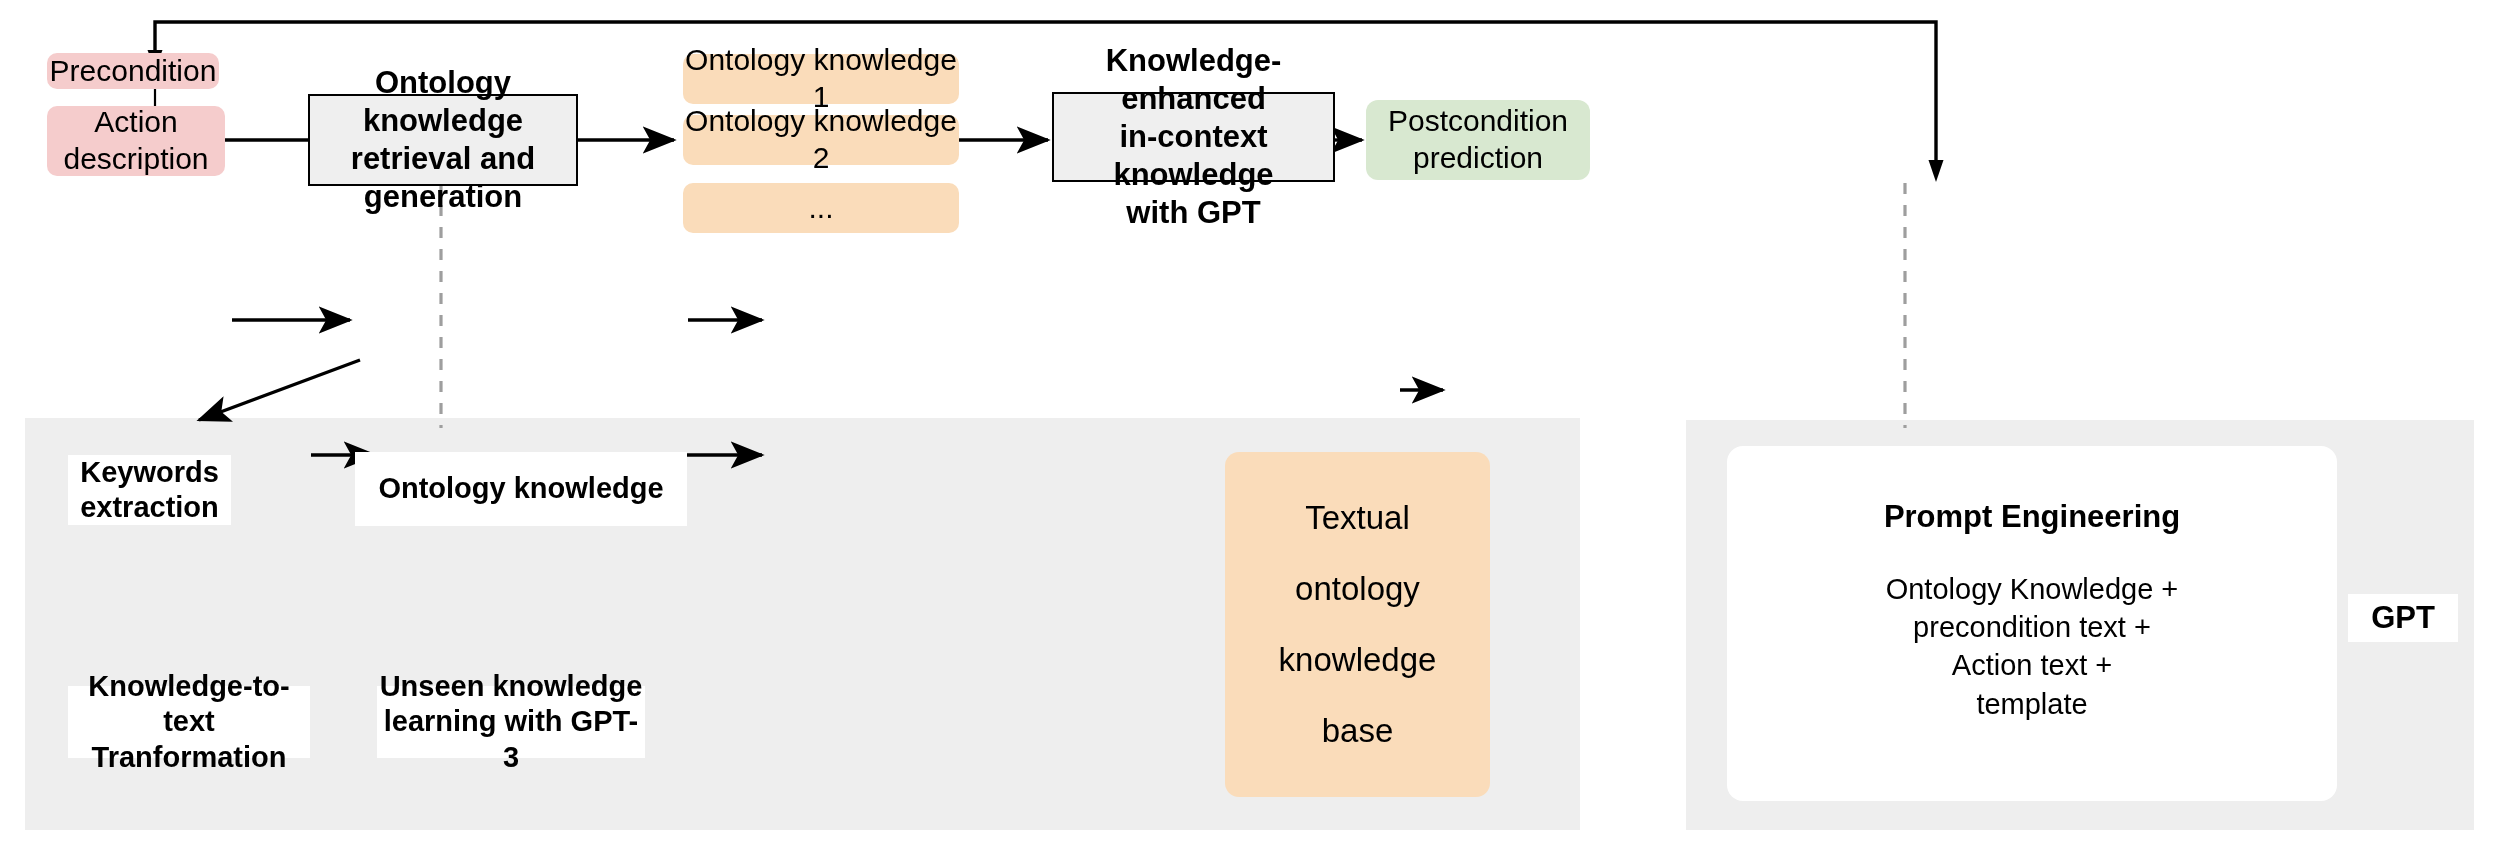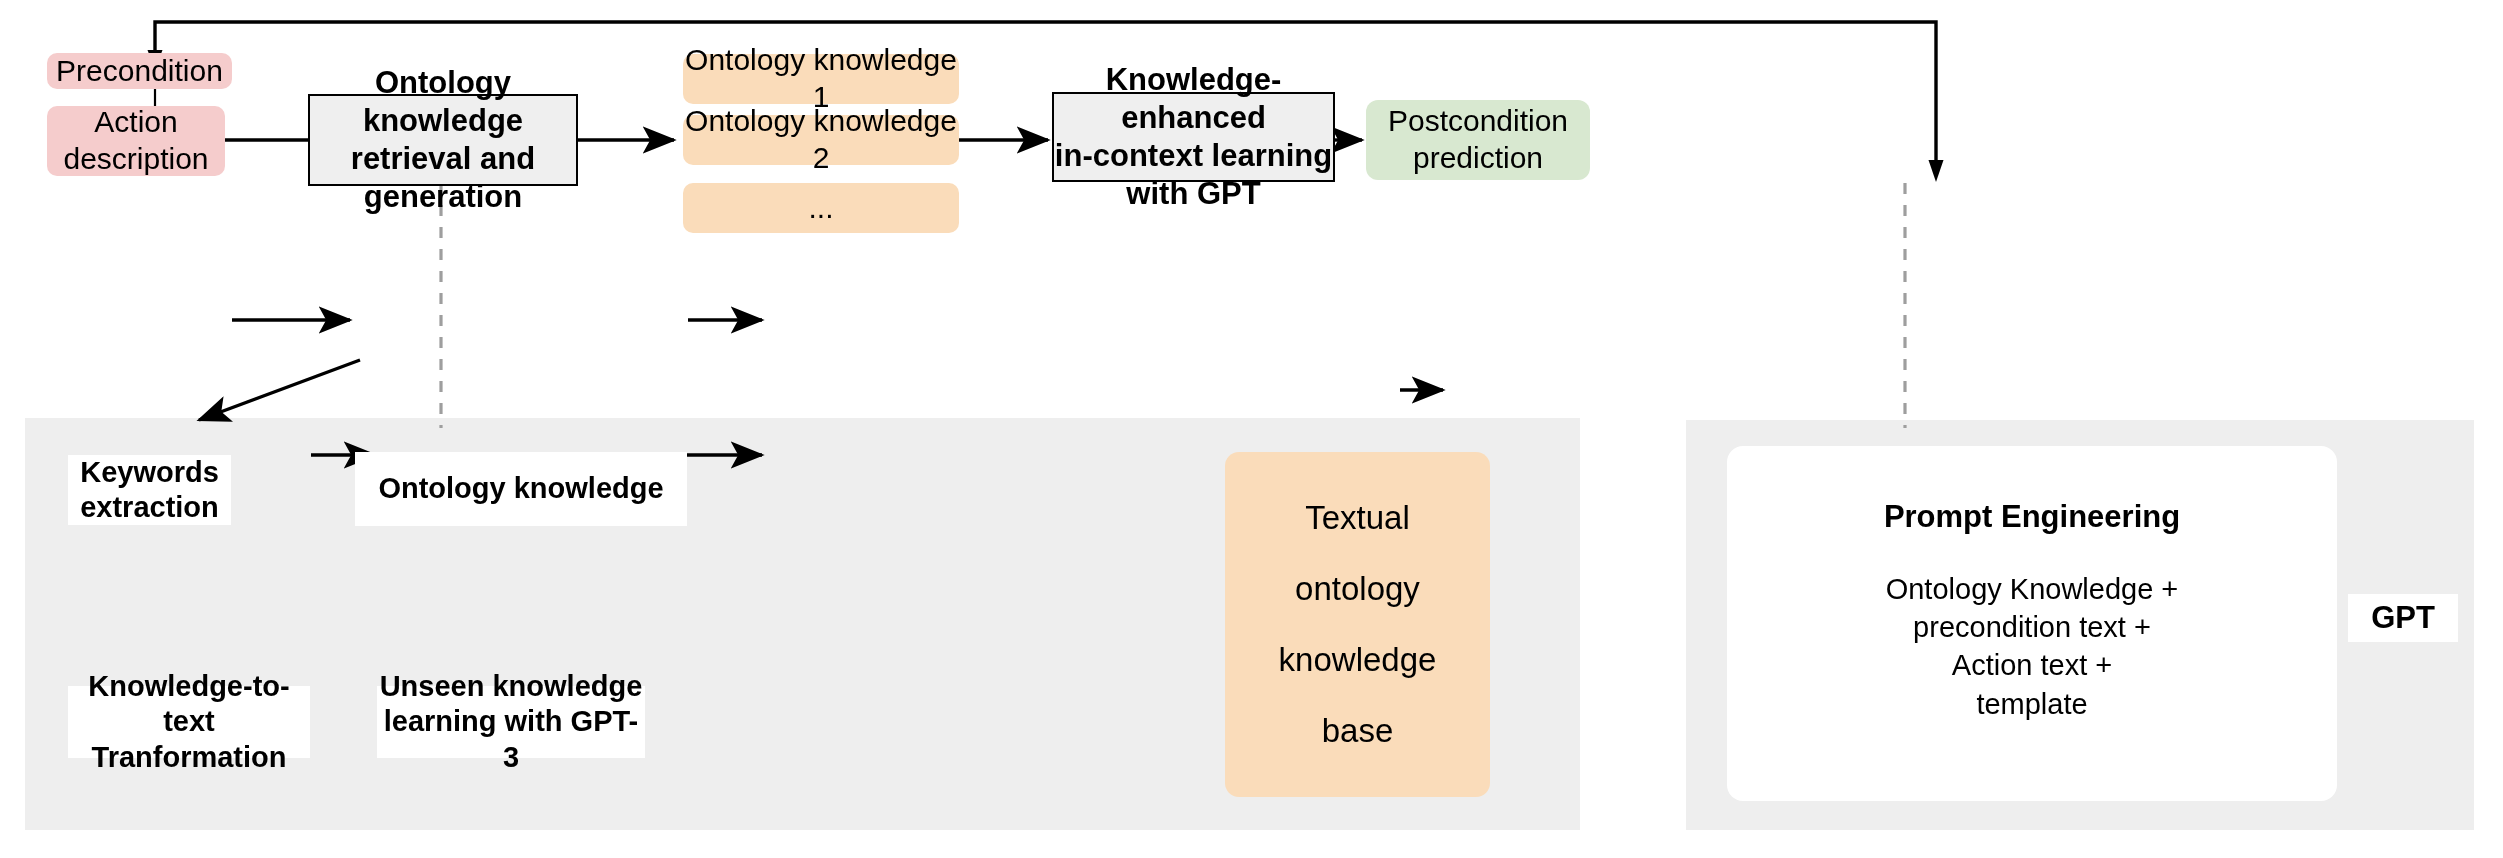--- a/index.html
+++ b/index.html
@@ -68,21 +68,21 @@
 
     <line x1="360" y1="360" x2="199" y2="420" stroke="#000" stroke-width="3.4" marker-end="url(#ah)"></line>
 
     <line x1="311" y1="455" x2="375" y2="455" stroke="#000" stroke-width="3.4" marker-end="url(#ah)"></line>
 
     <line x1="646" y1="455" x2="762" y2="455" stroke="#000" stroke-width="3.4" marker-end="url(#ah)"></line>
 
     <line x1="1400" y1="390" x2="1443" y2="390" stroke="#000" stroke-width="3.4" marker-end="url(#ah)"></line>
   </svg>
 
-  <div class="node pink f30" style="left:47px;top:53px;width:185px;height:36px;text-align:right;">
+  <div class="node pink f30" style="left:47px;top:53px;width:172px;height:36px;text-align:right;">
     <span>Precondition</span>
   </div>
 
   <div class="node pink f30 col" style="left:47px;top:106px;width:178px;height:70px;">
     <span>Action</span>
     <span>description</span>
   </div>
 
   <div class="node greybox f31 b col" style="left:308px;top:94px;width:270px;height:92px;">
     <span>Ontology knowledge</span>
@@ -95,21 +95,21 @@
   </div>
   <div class="node orange f30" style="left:683px;top:115px;width:276px;height:50px;">
     <span>Ontology knowledge 2</span>
   </div>
   <div class="node orange f30" style="left:683px;top:183px;width:276px;height:50px;">
     <span>...</span>
   </div>
 
   <div class="node greybox f31 b col" style="left:1052px;top:92px;width:283px;height:90px;">
     <span>Knowledge-enhanced</span>
-    <span>in-context learning</span>
+    <span>in-context knowledge</span>
     <span>with GPT</span>
   </div>
 
   <div class="node green f30 col" style="left:1366px;top:100px;width:224px;height:80px;">
     <span>Postcondition</span>
     <span>prediction</span>
   </div>
 
   <div class="node white f29 b col" style="left:68px;top:455px;width:163px;height:70px;">
     <span>Keywords</span>

